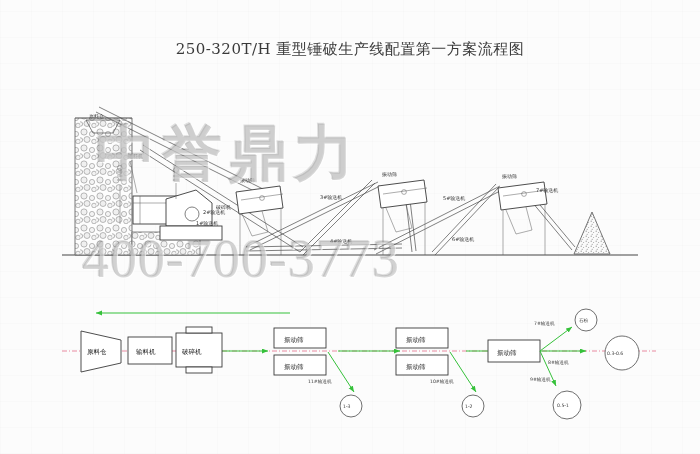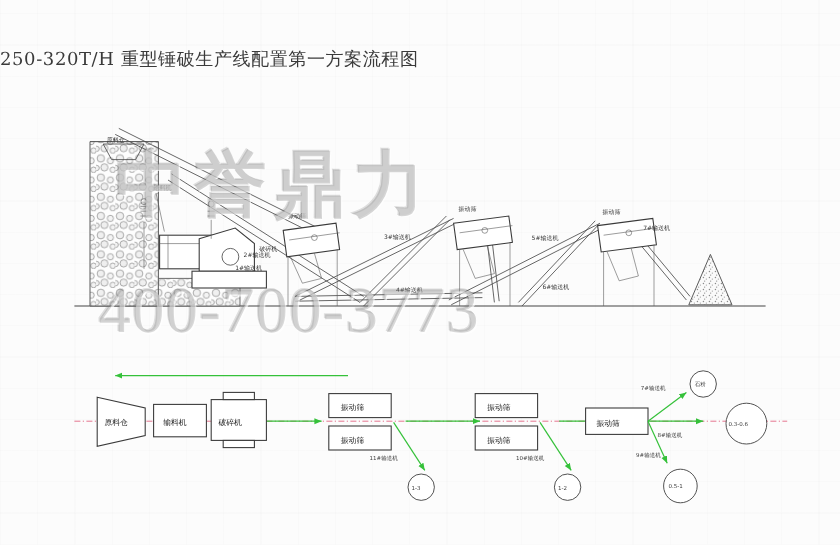--- a/index.html
+++ b/index.html
@@ -13,21 +13,21 @@
   
   #paper-texture{
     position:absolute;inset:0;
     background:
       repeating-linear-gradient(0deg, rgba(0,0,0,0.012) 0px, rgba(0,0,0,0.012) 1px, rgba(0,0,0,0) 1px, rgba(0,0,0,0) 26px),
       repeating-linear-gradient(90deg, rgba(0,0,0,0.012) 0px, rgba(0,0,0,0.012) 1px, rgba(0,0,0,0) 1px, rgba(0,0,0,0) 31px),
       #fcfcfc;
     pointer-events:none;
   }
   #title{
-    position:absolute;left:0;top:40px;width:700px;text-align:left;
+    position:absolute;left:0;top:40px;width:700px;text-align:center;
     font-family:"DejaVu Serif","Liberation Serif",serif;
     font-size:15px;color:#3a3a3a;letter-spacing:.5px;white-space:nowrap;
   }
   svg#diagram{position:absolute;left:0;top:0;width:700px;height:454px;}
   .lbl{font-size:5px;fill:#333;font-family:"DejaVu Sans","Liberation Sans",sans-serif;}
   .lbl-sm{font-size:4.6px;fill:#3a3a3a;font-family:"DejaVu Sans","Liberation Sans",sans-serif;}
   .lbl-box{font-size:6.5px;fill:#222;font-family:"DejaVu Sans","Liberation Sans",sans-serif;}
   .ln{stroke:#4a4a4a;stroke-width:.7;fill:none;}
   .ln-thin{stroke:#5a5a5a;stroke-width:.5;fill:none;}
   .ground{stroke:#444;stroke-width:1;}

